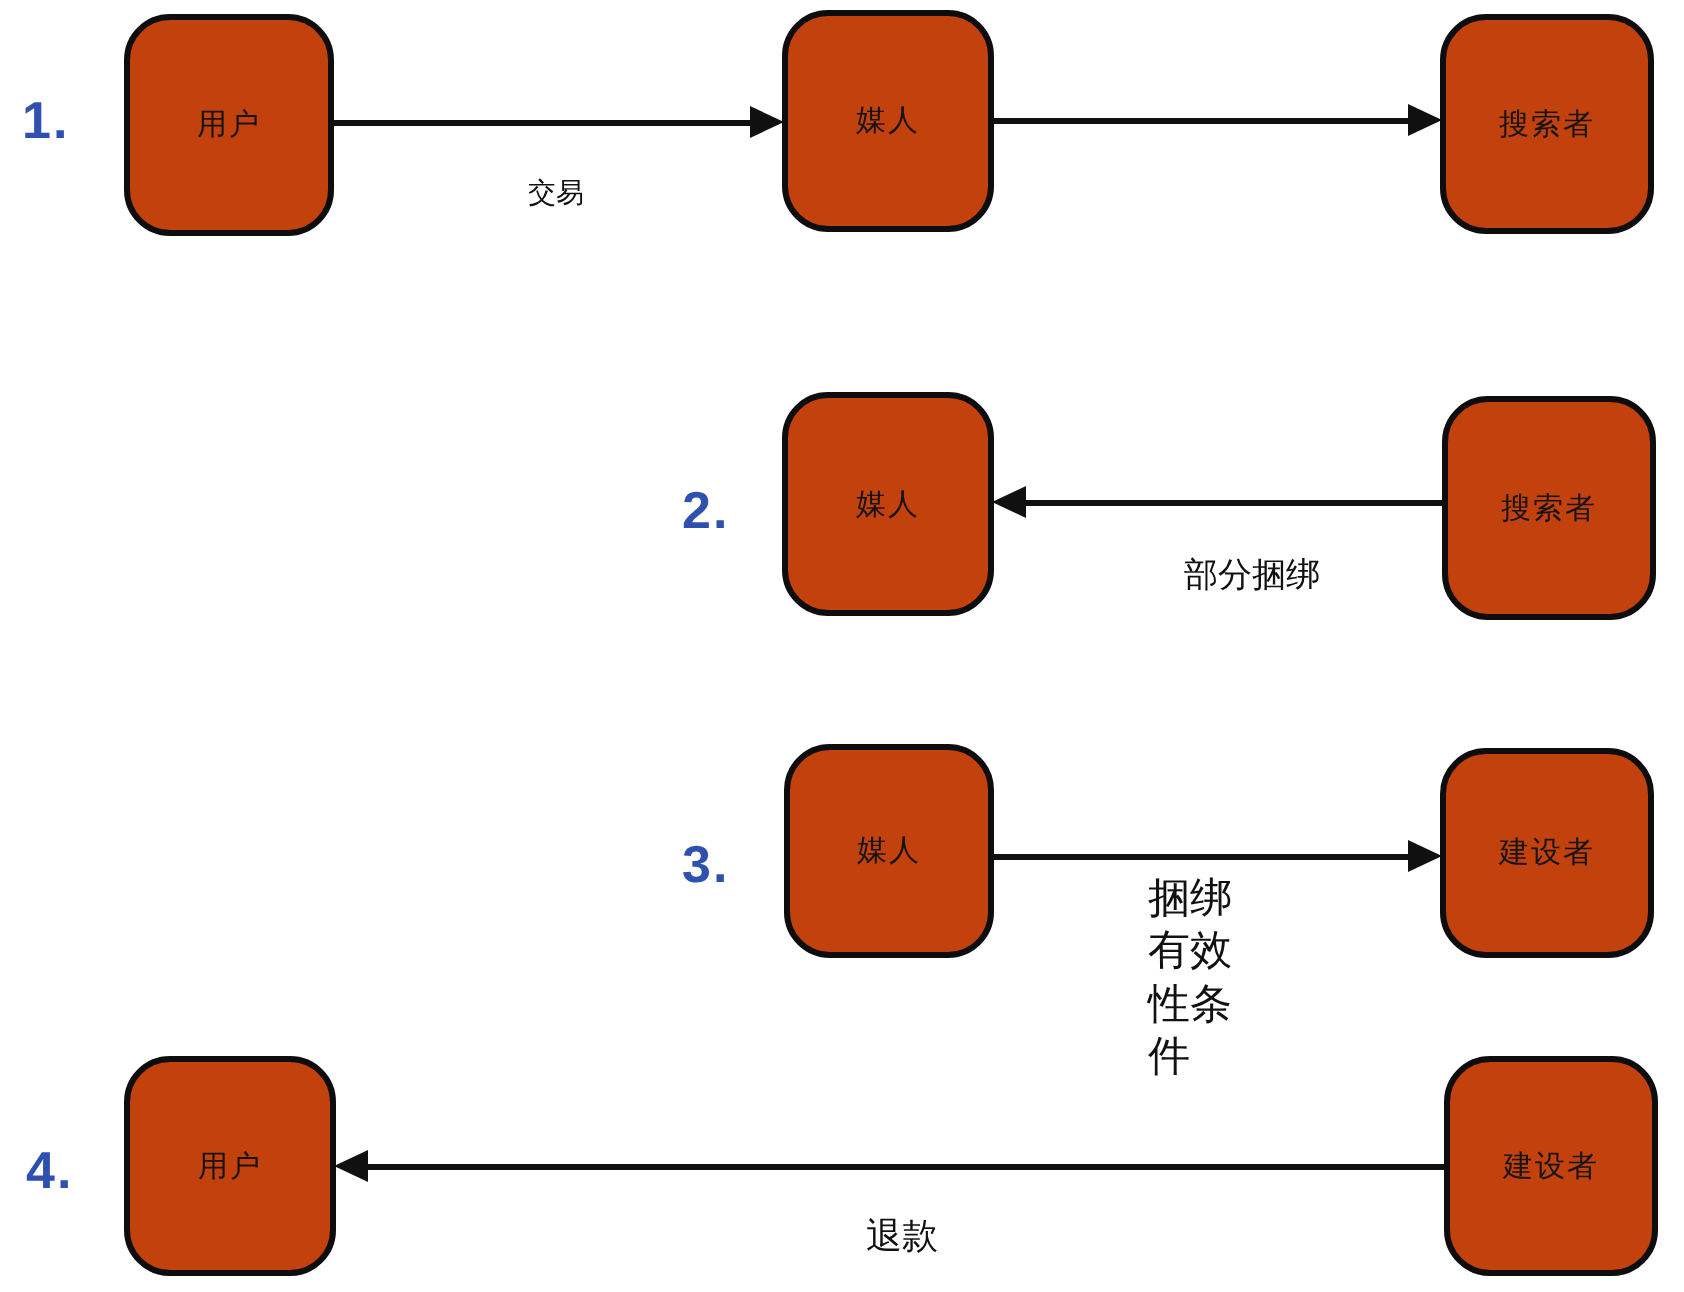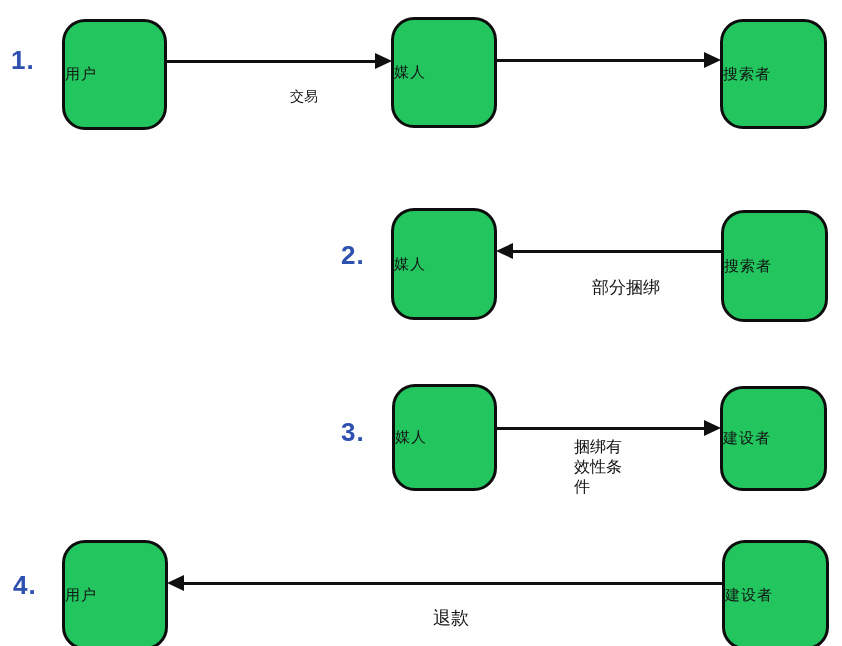--- a/index.html
+++ b/index.html
@@ -17,28 +17,27 @@
   }
   .step-num {
     position: absolute;
     font-size: 26px;
     font-weight: bold;
     color: #2e51b0;
     letter-spacing: 1px;
   }
   .node {
     position: absolute;
-    background: #22c55e;
+    background: #c2410c;
     border: 3px solid #0d0d0d;
     border-radius: 23px;
     display: flex;
     align-items: center;
-    justify-content: flex-start;
+    justify-content: center;
     box-sizing: border-box;
-    margin-top: 12px;
   }
   .node .node-label {
     font-size: 15px;
     color: #141414;
     letter-spacing: 1px;
   }
   .arrow {
     position: absolute;
     height: 16px;
     display: flex;
@@ -62,24 +61,24 @@
     flex-direction: row-reverse;
   }
   .arrow.dir-left .head {
     border-right: 17px solid #101010;
   }
   .edge-label {
     position: absolute;
     color: #111111;
     word-break: break-all;
   }
-  .el-1 { left: 238px; top: 88px;  width: 80px;  font-size: 14px; text-align: right; }
+  .el-1 { left: 238px; top: 88px;  width: 80px;  font-size: 14px; text-align: center; }
   .el-2 { left: 556px; top: 86px;  width: 110px; font-size: 17px; line-height: 1.3; }
   .el-3 { left: 592px; top: 276px; width: 90px;  font-size: 17px; }
-  .el-4 { left: 574px; top: 437px; width: 62px;  font-size: 16px; line-height: 1.25; }
+  .el-4 { left: 574px; top: 437px; width: 62px;  font-size: 21px; line-height: 1.25; }
   .el-5 { left: 421px; top: 606px; width: 60px;  font-size: 18px; text-align: center; }
 
   
   .n-r1-user       { left: 62px;  top: 7px;   width: 105px; height: 111px; }
   .n-r1-matchmaker { left: 391px; top: 5px;   width: 106px; height: 111px; }
   .n-r1-searcher   { left: 720px; top: 7px;   width: 107px; height: 110px; }
   .n-r2-matchmaker { left: 391px; top: 196px; width: 106px; height: 112px; }
   .n-r2-searcher   { left: 721px; top: 198px; width: 107px; height: 112px; }
   .n-r3-matchmaker { left: 392px; top: 372px; width: 105px; height: 107px; }
   .n-r3-builder    { left: 720px; top: 374px; width: 107px; height: 105px; }

